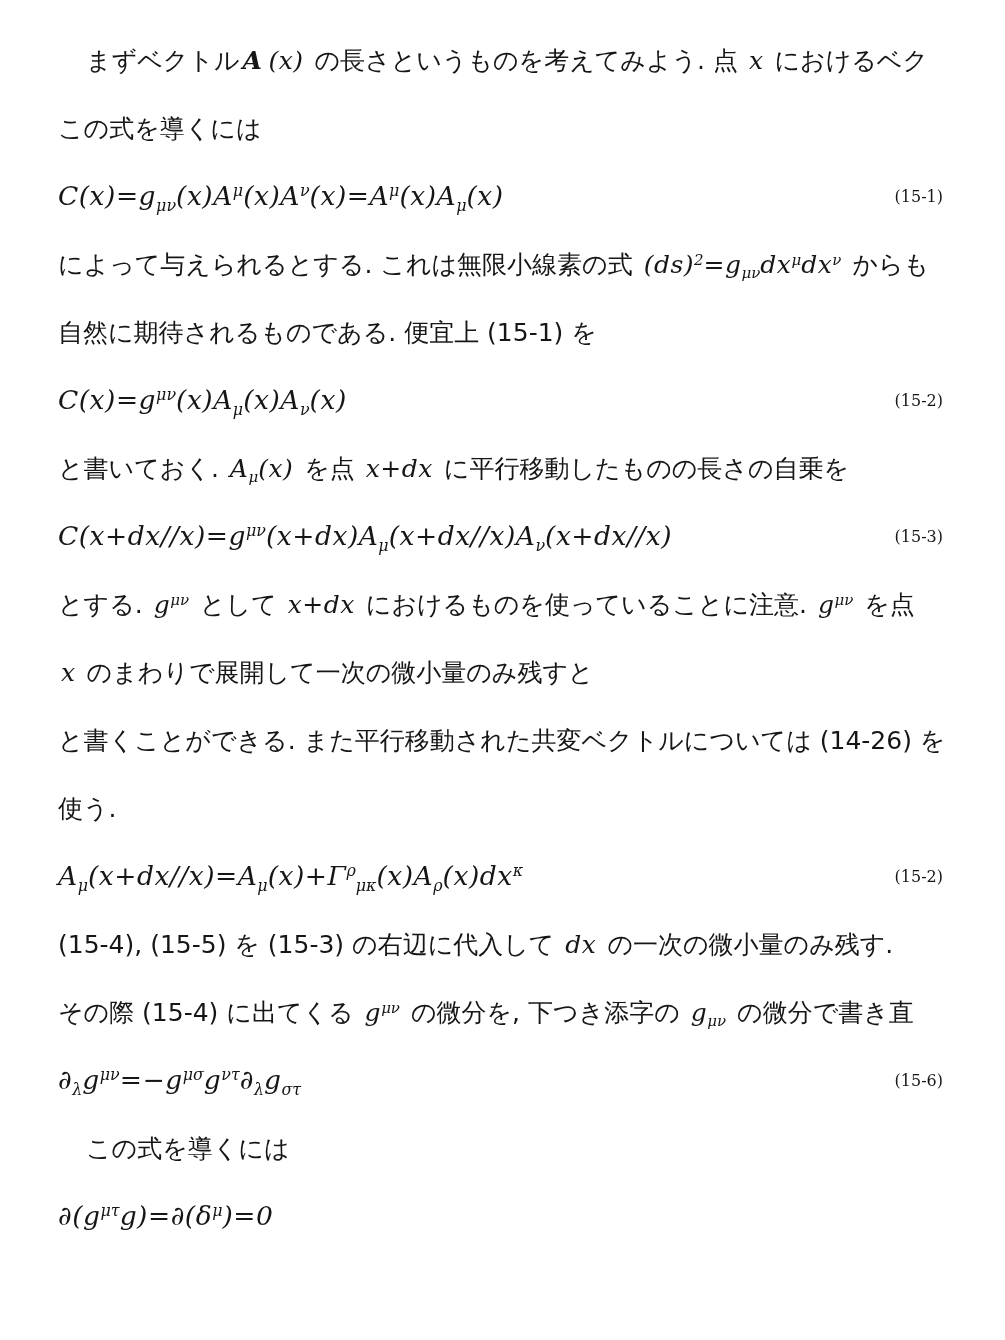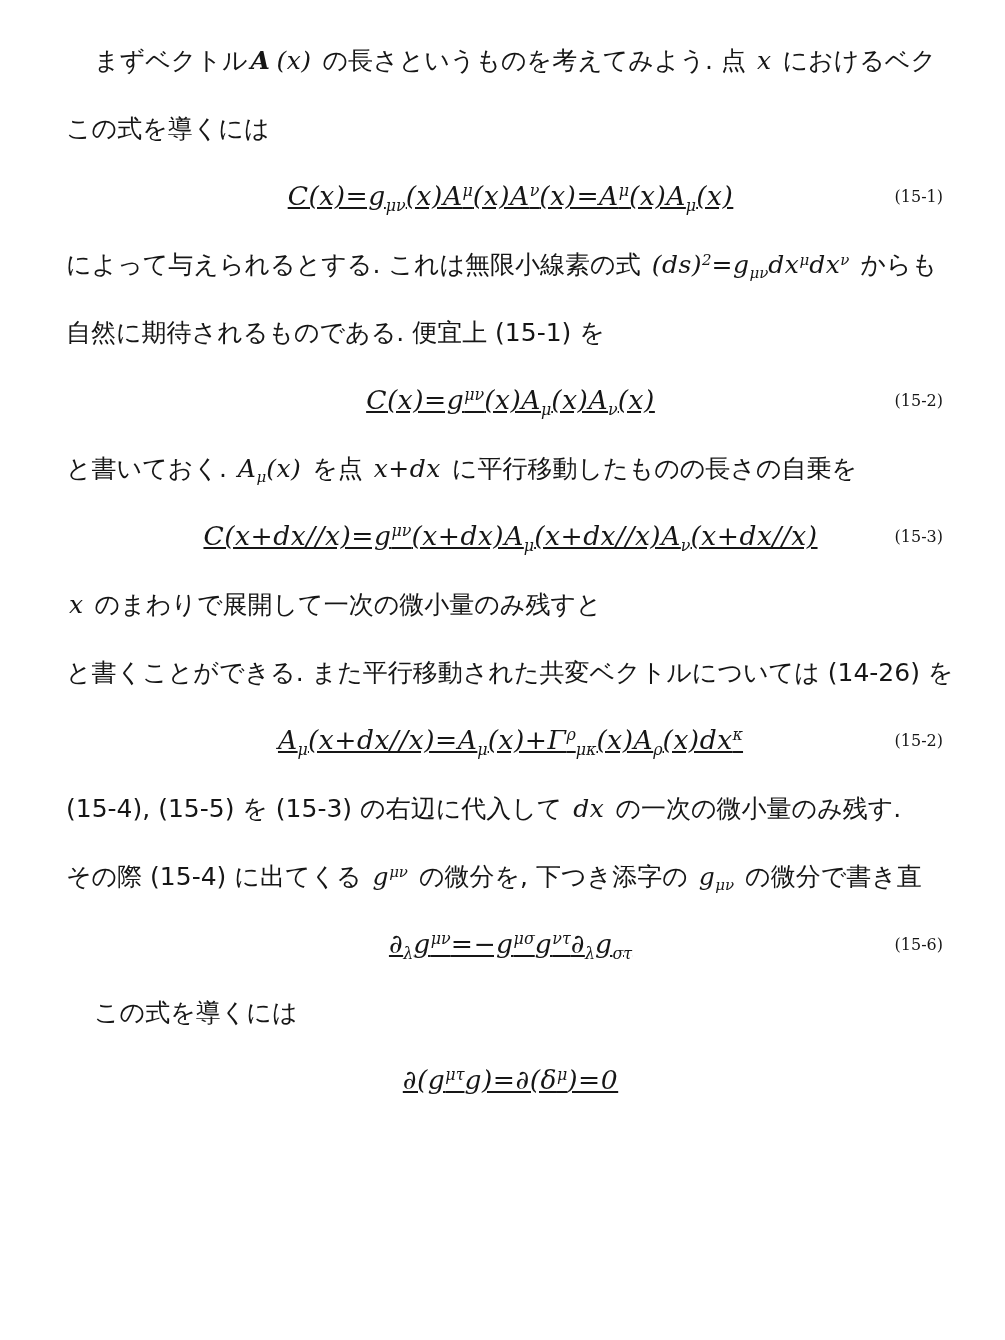--- a/index.html
+++ b/index.html
@@ -19,21 +19,20 @@
     font-family: "DejaVu Sans", sans-serif;
   }
   .content { width: 100%; }
   .line {
     display: flex;
     align-items: center;
     height: 43px;
     white-space: nowrap;
     font-size: 25px;
     line-height: 1;
-    margin-left: 8px;
   }
   .line.indent { padding-left: 28px; }
   .seg { display: inline; }
   .seg.bold { font-weight: 700; }
   .math {
     font-family: "DejaVu Serif", serif;
     font-style: italic;
     padding: 0 3px;
     letter-spacing: 0.5px;
   }
@@ -44,22 +43,21 @@
     line-height: 0;
   }
   sup { vertical-align: 0.55em; }
   sub { vertical-align: -0.35em; }
   
   .eq {
     position: relative;
     font-family: "DejaVu Serif", serif;
     font-style: italic;
     font-size: 26.5px;
-    justify-content: center;
-    text-decoration: underline;
+    justify-content: flex-start;
   }
   .eq-math { letter-spacing: 0.5px; }
   .eq-no {
     position: absolute;
     right: 12px;
     top: 50%;
     transform: translateY(-50%);
     font-style: normal;
     font-family: "DejaVu Serif", serif;
     font-size: 16px;
@@ -94,24 +92,30 @@
         <span class="eq-no">(15-2)</span>
       </div>
       <p class="line text">
         <span class="seg">と書いておく. <span class="math">A<sub>μ</sub>(x)</span> を点 <span class="math">x+dx</span> に平行移動したものの長さの自乗を</span>
       </p>
       <div class="line eq">
         <span class="eq-math">C(x+dx//x)=g<sup>μν</sup>(x+dx)A<sub>μ</sub>(x+dx//x)A<sub>ν</sub>(x+dx//x)</span>
         <span class="eq-no">(15-3)</span>
       </div>
       <p class="line text">
+        <span class="seg">とする. <span class="math">g<sup>μν</sup></span> として <span class="math">x+dx</span> におけるものを使っていることに注意. <span class="math">g<sup>μν</sup></span> を点</span>
+      </p>
+      <p class="line text">
         <span class="seg"><span class="math">x</span> のまわりで展開して一次の微小量のみ残すと</span>
       </p>
       <p class="line text">
         <span class="seg">と書くことができる. また平行移動された共変ベクトルについては (14-26) を</span>
+      </p>
+      <p class="line text">
+        <span class="seg">使う.</span>
       </p>
       <div class="line eq">
         <span class="eq-math">A<sub>μ</sub>(x+dx//x)=A<sub>μ</sub>(x)+Γ<sup>ρ</sup><sub>μκ</sub>(x)A<sub>ρ</sub>(x)dx<sup>κ</sup></span>
         <span class="eq-no">(15-2)</span>
       </div>
       <p class="line text">
         <span class="seg">(15-4), (15-5) を (15-3) の右辺に代入して <span class="math">dx</span> の一次の微小量のみ残す.</span>
       </p>
       <p class="line text">
         <span class="seg">その際 (15-4) に出てくる <span class="math">g<sup>μν</sup></span> の微分を, 下つき添字の <span class="math">g<sub>μν</sub></span> の微分で書き直</span>

